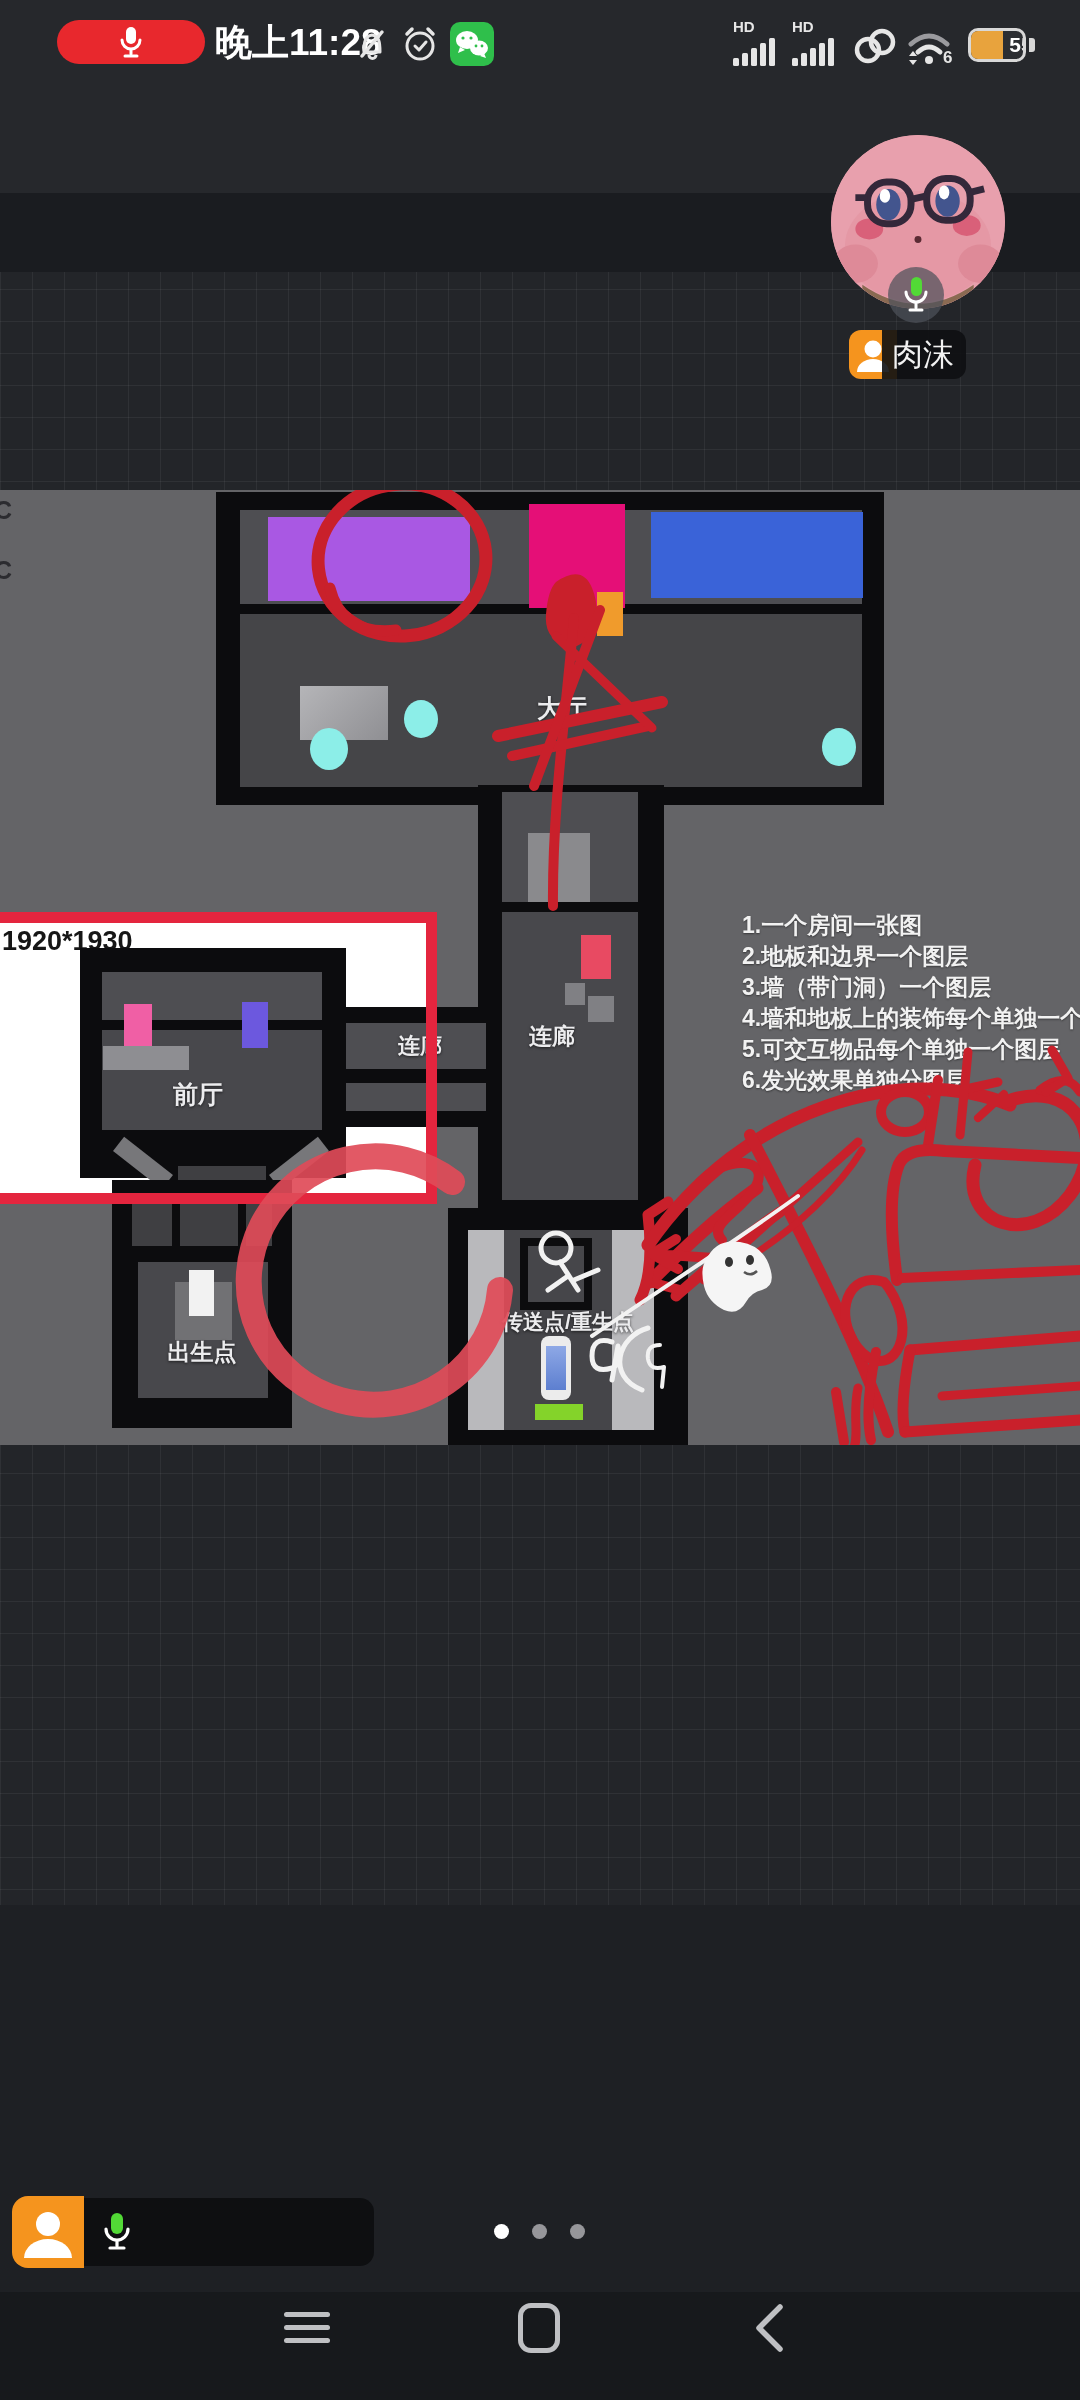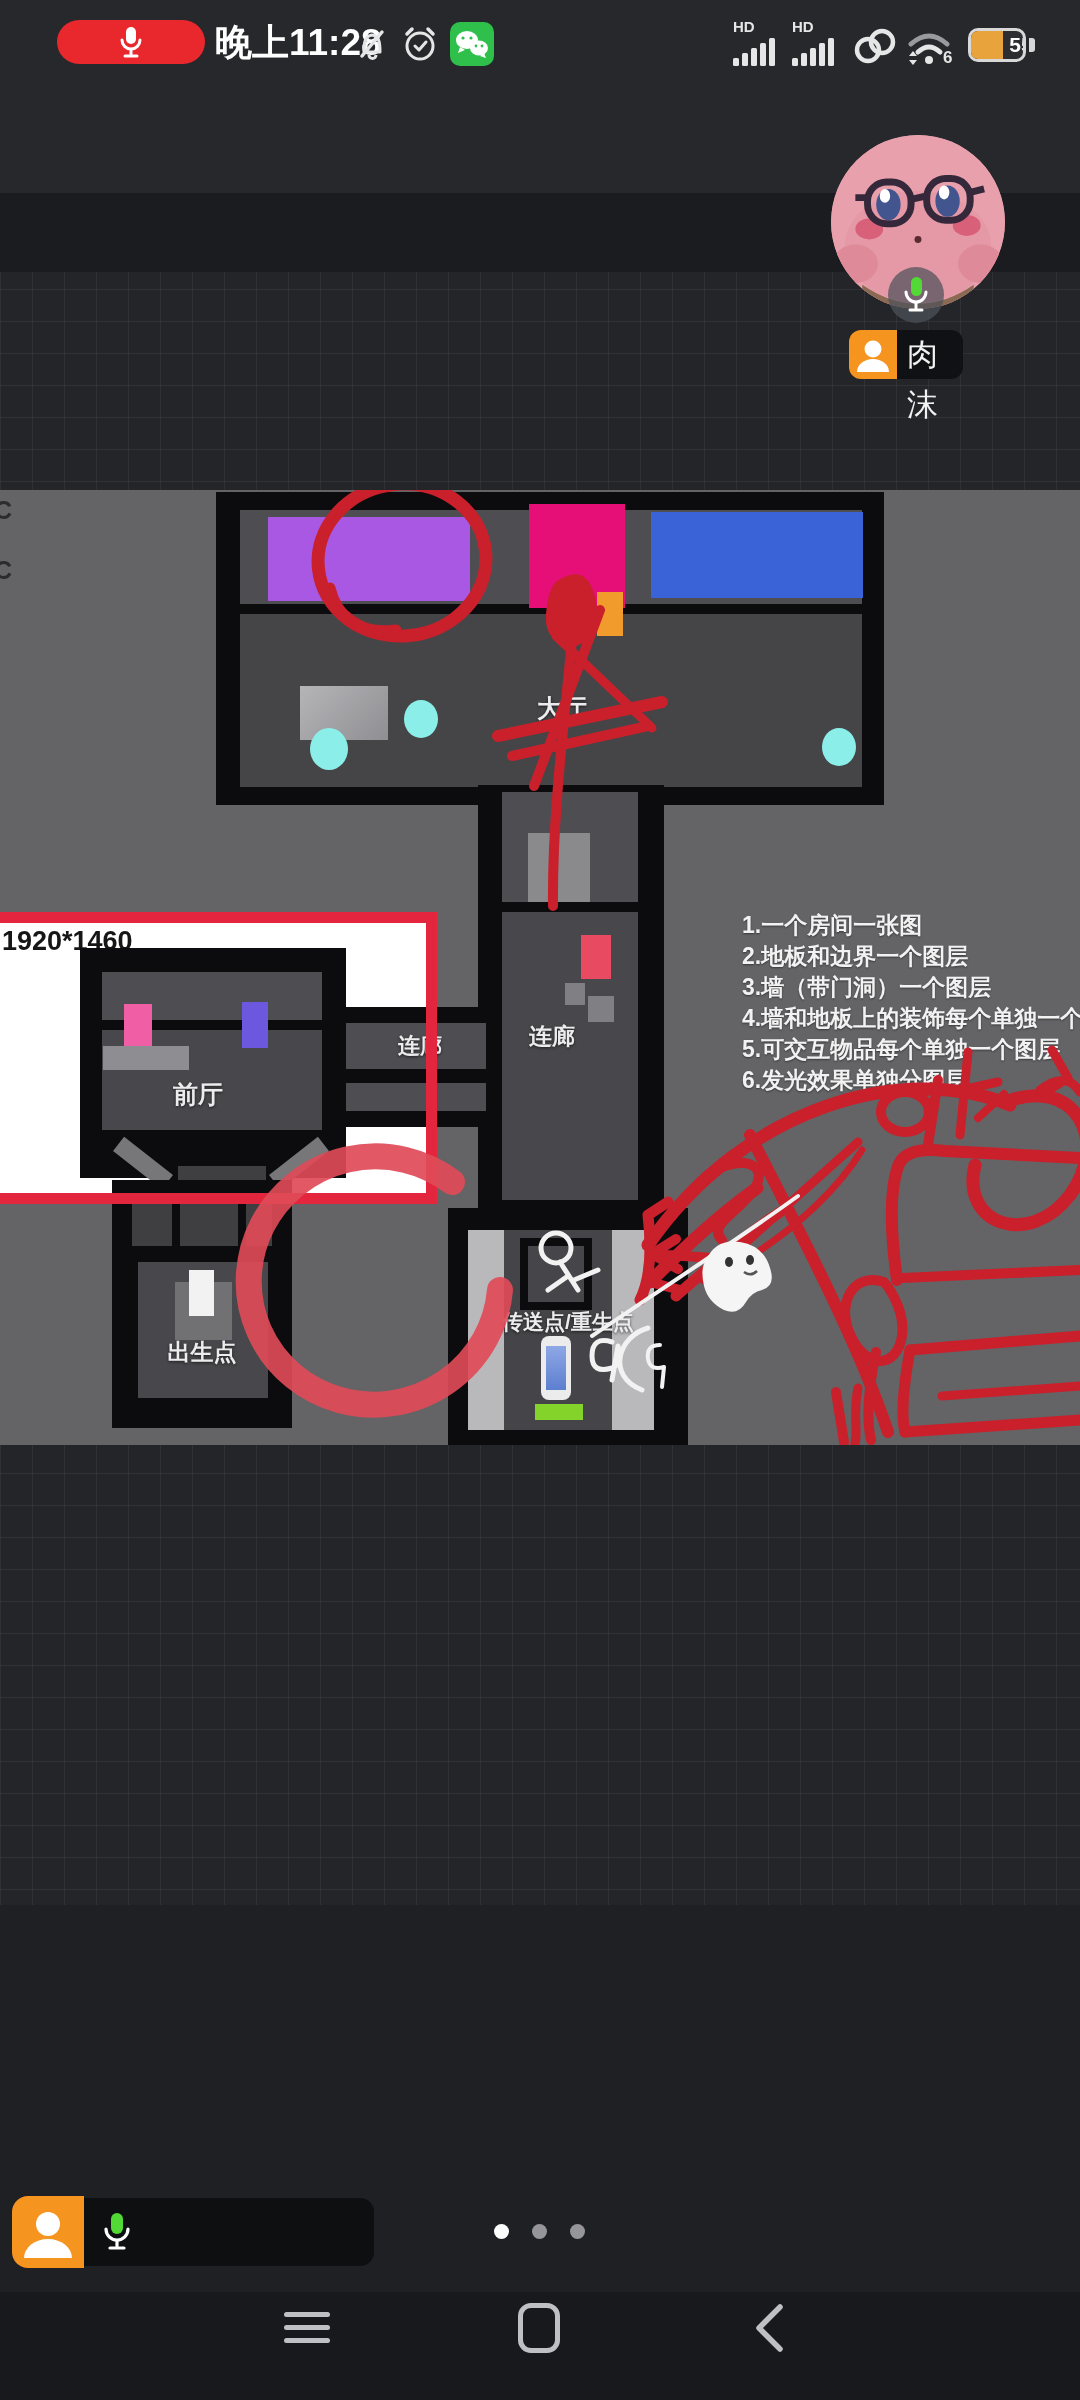--- a/index.html
+++ b/index.html
@@ -132,32 +132,32 @@
     </svg>
   </div>
 
   <div class="abs" style="left:849px;top:330px;height:49px;">
     <div class="abs" style="left:0;top:0;width:48px;height:49px;background:#f5941e;border-radius:12px 0 0 12px;">
       <svg width="48" height="49" viewBox="0 0 48 49">
         <circle cx="24" cy="19" r="8.5" fill="#fff"></circle>
         <path d="M8 42 a16 13 0 0 1 32 0 z" fill="#fff"></path>
       </svg>
     </div>
-    <div class="abs" style="left:48px;top:0;width:66px;height:49px;background:rgba(14,15,18,.9);border-radius:0 12px 12px 0;">
+    <div class="abs" style="left:33px;top:0;width:84px;height:49px;background:rgba(14,15,18,.9);border-radius:0 12px 12px 0;">
       <span style="position:absolute;left:10px;top:0;height:49px;line-height:50px;color:#f2f2f2;font-size:31px;">肉沫</span>
     </div>
   </div>
 
   <div class="abs" style="left:0;top:490px;width:1080px;height:955px;background:#646467;overflow:hidden;">
 
     <div class="abs" style="left:-6px;top:6px;color:#2c2c30;font-size:25px;font-weight:bold;">C</div>
     <div class="abs" style="left:-6px;top:66px;color:#2c2c30;font-size:25px;font-weight:bold;">C</div>
 
     <div class="abs" style="left:-14px;top:422px;width:451px;height:292px;background:#ffffff;"></div>
-    <div class="abs" style="left:2px;top:436px;color:#161616;font-size:27px;font-weight:bold;">1920*1460</div>
+    <div class="abs" style="left:2px;top:436px;color:#161616;font-size:27px;font-weight:bold;">1920*1930</div>
 
     <div class="abs" style="left:216px;top:2px;width:668px;height:313px;background:#0c0c0e;">
       <div class="abs" style="left:24px;top:18px;width:622px;height:94px;background:#4e4e52;"></div>
       <div class="abs" style="left:24px;top:112px;width:622px;height:10px;background:#0c0c0e;"></div>
       <div class="abs" style="left:24px;top:122px;width:622px;height:173px;background:#454548;"></div>
       <div class="abs" style="left:52px;top:25px;width:202px;height:84px;background:#a958e3;"></div>
       <div class="abs" style="left:313px;top:12px;width:96px;height:104px;background:#e50f77;"></div>
       <div class="abs" style="left:435px;top:20px;width:212px;height:86px;background:#3a63d8;"></div>
       <div class="abs" style="left:381px;top:100px;width:26px;height:44px;background:#f09b2c;"></div>
       <div class="abs" style="left:84px;top:194px;width:88px;height:54px;background:linear-gradient(135deg,#b5b5b8,#8f8f93);"></div>

